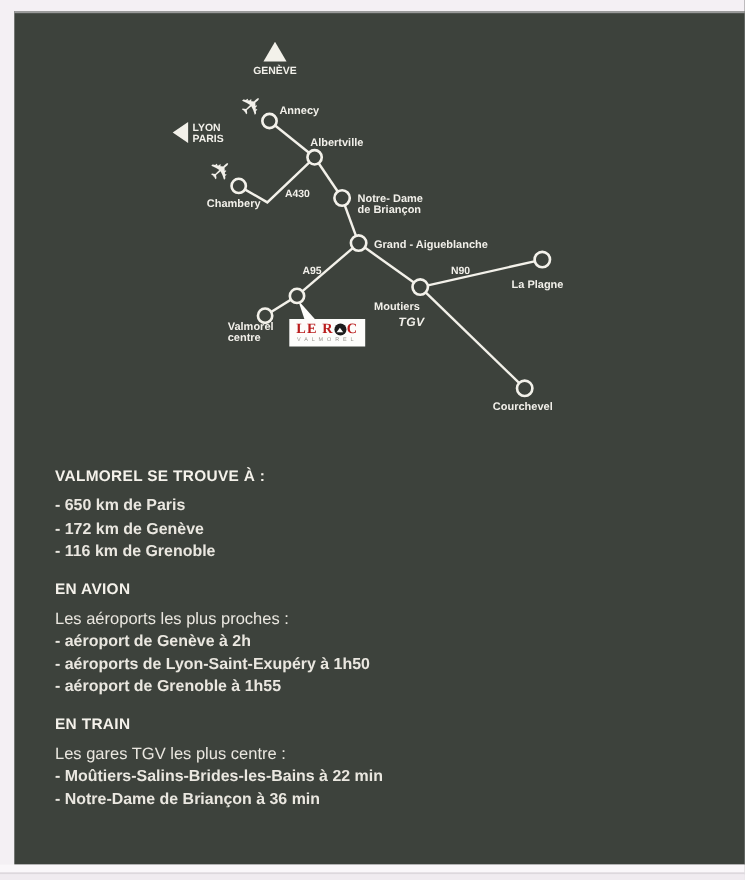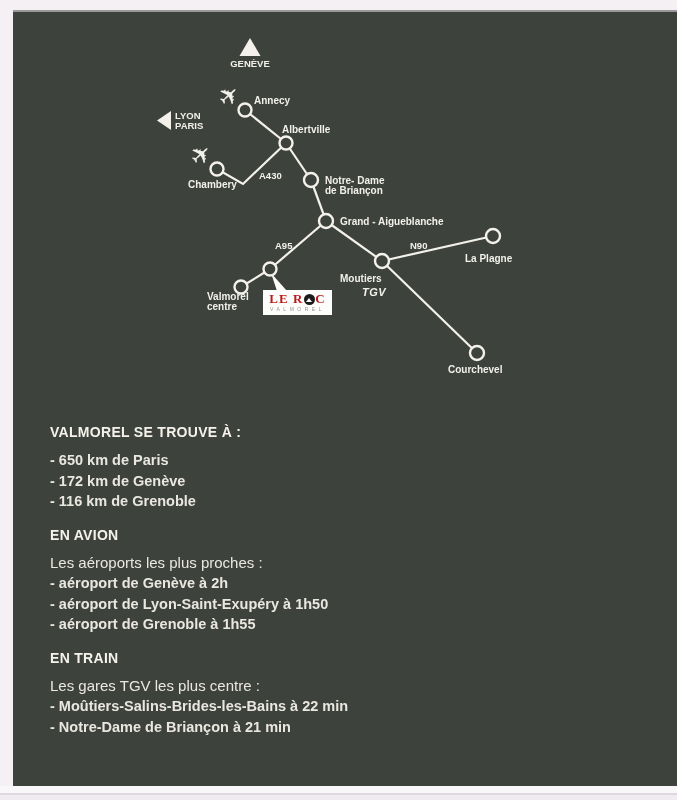--- a/index.html
+++ b/index.html
@@ -116,31 +116,31 @@
           <li>- 172 km de Genève</li>
           <li>- 116 km de Grenoble</li>
         </ul>
       </div>
 
       <div class="section">
         <h2>EN AVION</h2>
         <div class="intro">Les aéroports les plus proches :</div>
         <ul>
           <li>- aéroport de Genève à 2h</li>
-          <li>- aéroport de Lyon-Saint-Exupéry à 1h50</li>
+          <li>- aéroports de Lyon-Saint-Exupéry à 1h50</li>
           <li>- aéroport de Grenoble à 1h55</li>
         </ul>
       </div>
 
       <div class="section">
         <h2>EN TRAIN</h2>
         <div class="intro">Les gares TGV les plus centre :</div>
         <ul>
           <li>- Moûtiers-Salins-Brides-les-Bains à 22 min</li>
-          <li>- Notre-Dame de Briançon à 21 min</li>
+          <li>- Notre-Dame de Briançon à 36 min</li>
         </ul>
       </div>
     </div>
   </div>
 
   <div class="bottom-strip">
     <div class="bottom-line"></div>
     <div class="bottom-low"></div>
   </div>
 </div>

